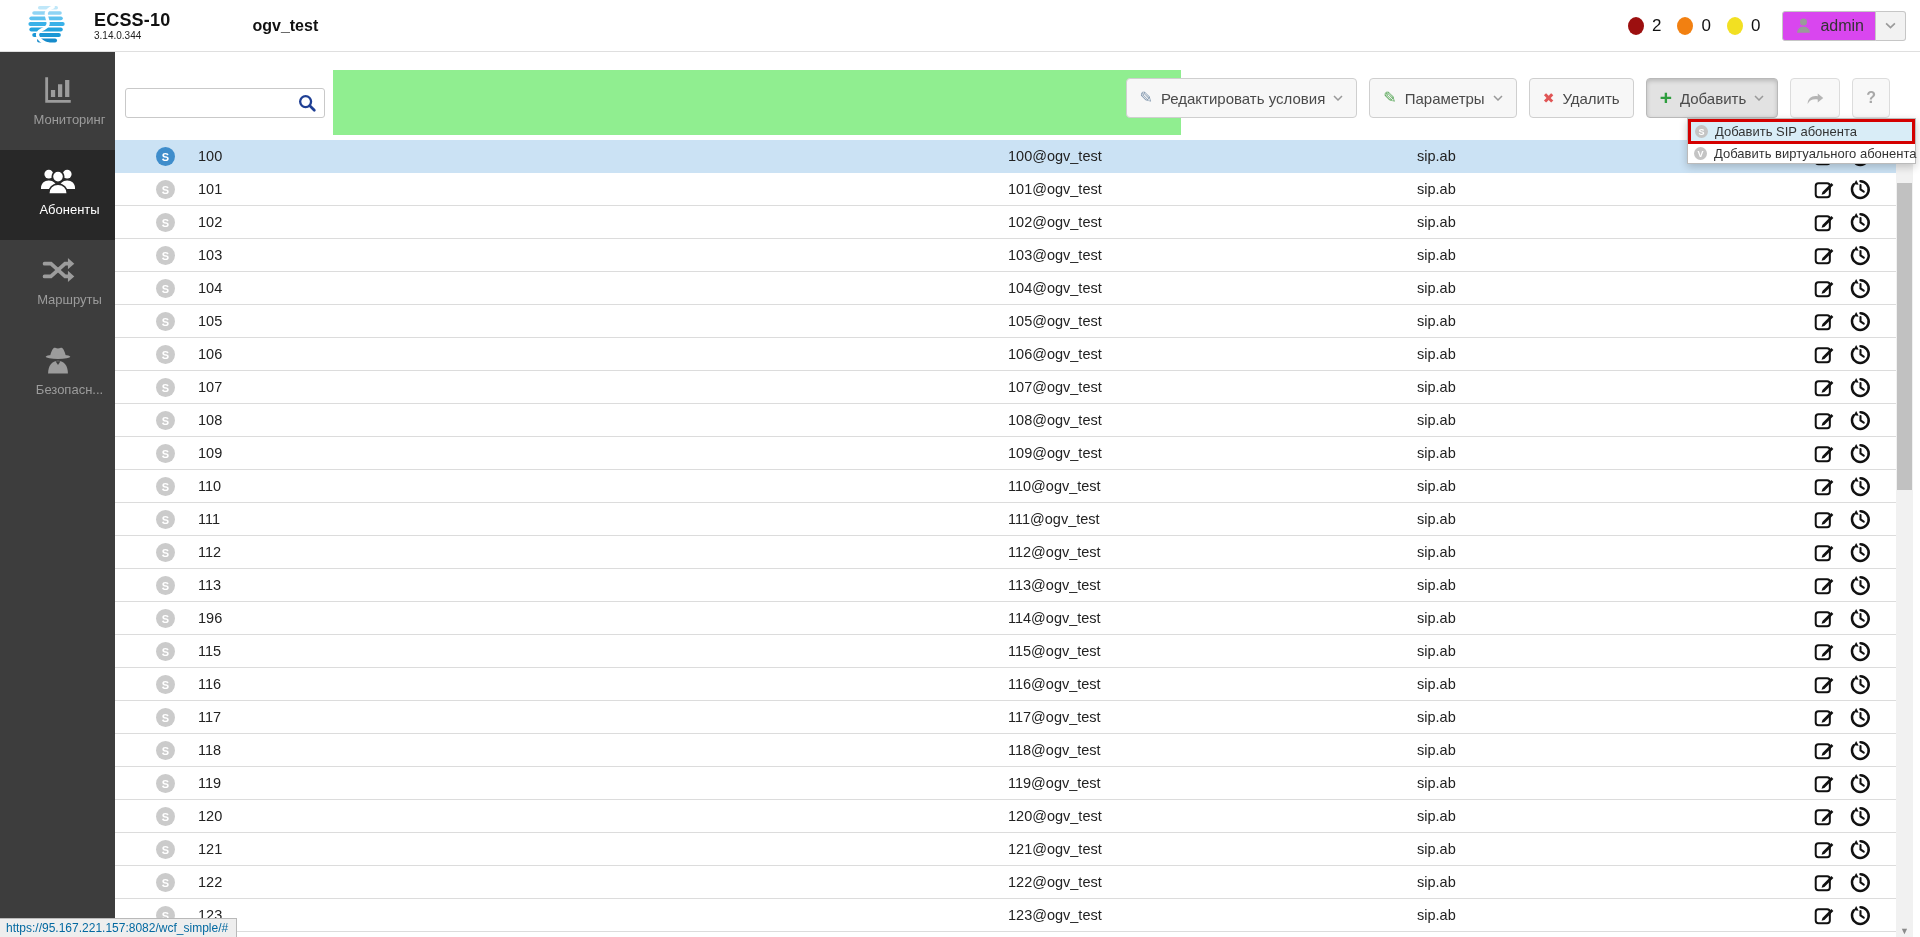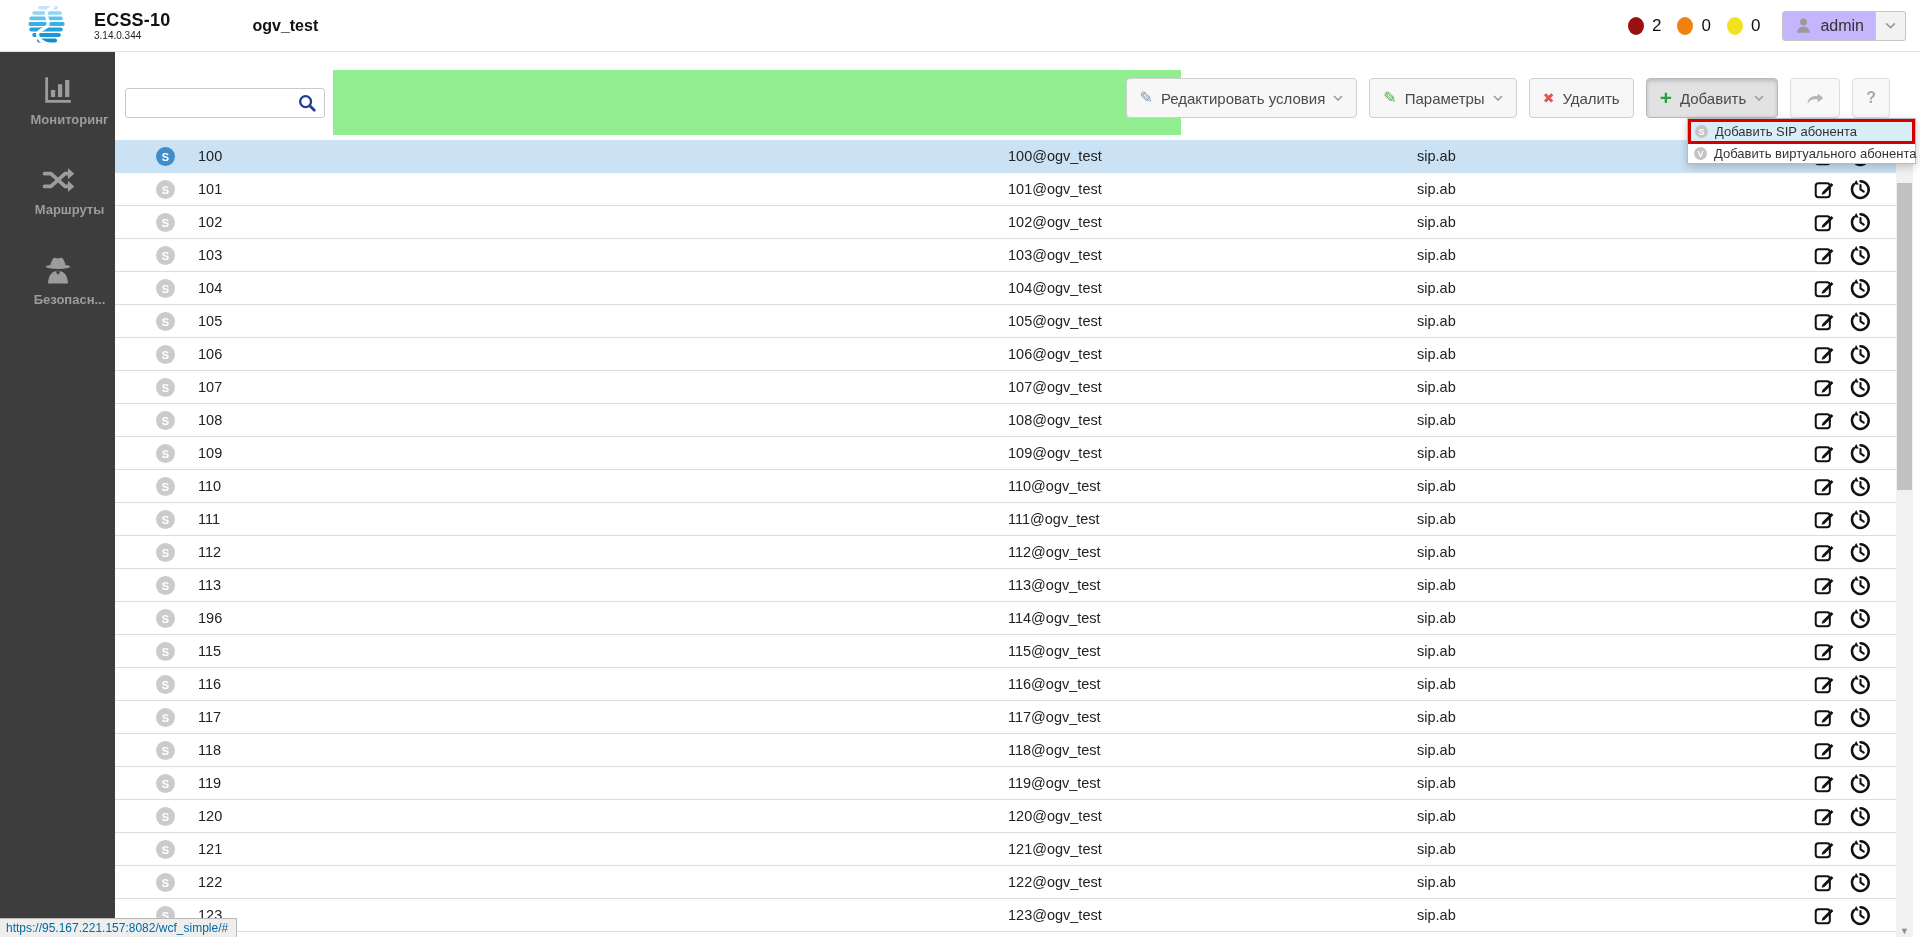--- a/index.html
+++ b/index.html
@@ -14,30 +14,30 @@
   .logo { width:47px; height:42px; flex:none; }
   .product { margin-left:23px; line-height:1; }
   .product-name { font-size:18px; font-weight:bold; color:#111; letter-spacing:.2px; }
   .product-version { font-size:10px; color:#222; margin-top:2px; }
   .system-name { margin-left:82px; font-size:16px; font-weight:bold; color:#111; }
   .header-right { margin-left:auto; display:flex; align-items:center; padding-right:14px; }
   .alarm-group { display:flex; align-items:center; gap:8px; margin-left:16px; }
   .alarm-dot { width:16px; height:18px; border-radius:50%; }
   .alarm-count { font-size:17px; color:#111; }
   .user-group { display:flex; margin-left:22px; height:30px; }
-  .user-main { display:flex; align-items:center; gap:7px; padding:0 11px; background:#c4b5fd;
+  .user-main { display:flex; align-items:center; gap:7px; padding:0 11px; background:#d946ef;
                border:1px solid #c6c6c6; border-radius:3px 0 0 3px; font-size:16px; color:#333; cursor:pointer; }
   .user-caret { width:30px; display:flex; align-items:center; justify-content:center; background:#f2f2f2;
                 border:1px solid #c6c6c6; border-left:none; border-radius:0 3px 3px 0; cursor:pointer; }
   
   .sidebar { position:absolute; left:0; top:48px; width:115px; height:871px; background:#3d3d3d; z-index:10; }
   .side-item { height:90px; padding-top:13px; text-align:center; color:#9c9c9c; cursor:pointer; }
   .side-item:first-child { margin-top:12px; }
   .side-item svg { display:block; margin:0 auto 5px; }
-  .side-label { font-size:13px; font-weight:bold;padding-left:24px; }
+  .side-label { font-size:13px; font-weight:normal;padding-left:24px; }
   .side-item.active { background:#282828; color:#ffffff; }
   
   .search-box { position:absolute; left:125px; top:88px; width:200px; height:30px; background:#fff;
                 border:1px solid #c9c9c9; border-radius:3px; z-index:20; }
   .search-box input { position:absolute; left:0; top:0; width:100%; height:100%; border:none; outline:none;
                       background:transparent; font-size:14px; padding:0 30px 0 8px; font-family:inherit; }
   .search-icon { position:absolute; right:6px; top:4px; cursor:pointer; }
   .green-overlay { position:absolute; left:333px; top:70px; width:848px; height:65px; background:#90ee90; z-index:15; }
   .toolbar { position:absolute; top:78px; right:30px; height:40px; display:flex; gap:12px; z-index:20; }
   .tb-btn { display:inline-flex; align-items:center; gap:8px; padding:0 13px; background:#f7f7f7;
@@ -129,20 +129,31 @@
   </div>
 </div>
 
 <div class="sidebar">
   <div class="side-item">
     <svg width="34" height="34" viewBox="0 0 24 24">
       <path fill="currentColor" d="M3 3h2v16h16v2H3V3zm4 9h3v5H7v-5zm5-4h3v9h-3V8zm5-3h3v12h-3V5z"></path>
     </svg>
     <div class="side-label">Мониторинг</div>
   </div>
+  <div class="side-item active">
+    <svg width="40" height="34" viewBox="0 0 28 24">
+      <circle cx="7.5" cy="7.8" r="3.1" fill="currentColor"></circle>
+      <circle cx="20.5" cy="7.8" r="3.1" fill="currentColor"></circle>
+      <path d="M2 17.5c0-3 2.3-5.2 5.5-5.2s5.5 2.2 5.5 5.2v.8H2z" fill="currentColor"></path>
+      <path d="M15 17.5c0-3 2.3-5.2 5.5-5.2s5.5 2.2 5.5 5.2v.8H15z" fill="currentColor"></path>
+      <circle cx="14" cy="9.6" r="4" fill="currentColor" stroke="#282828" stroke-width="1.2"></circle>
+      <path d="M7.4 21.5c0-3.8 2.9-6.6 6.6-6.6s6.6 2.8 6.6 6.6v.5H7.4z" fill="currentColor" stroke="#282828" stroke-width="1.2"></path>
+    </svg>
+    <div class="side-label">Абоненты</div>
+  </div>
   <div class="side-item">
     <svg width="36" height="34" viewBox="0 0 24 24">
       <path d="M2.5 7.5h4.5l10 9h3" fill="none" stroke="currentColor" stroke-width="2.6" stroke-linecap="round"></path>
       <path d="M2.5 16.5h4.5l10-9h3" fill="none" stroke="currentColor" stroke-width="2.6" stroke-linecap="round"></path>
       <path d="M19 3.5l4.5 4-4.5 4z" fill="currentColor"></path>
       <path d="M19 12.5l4.5 4-4.5 4z" fill="currentColor"></path>
     </svg>
     <div class="side-label">Маршруты</div>
   </div>
   <div class="side-item">

